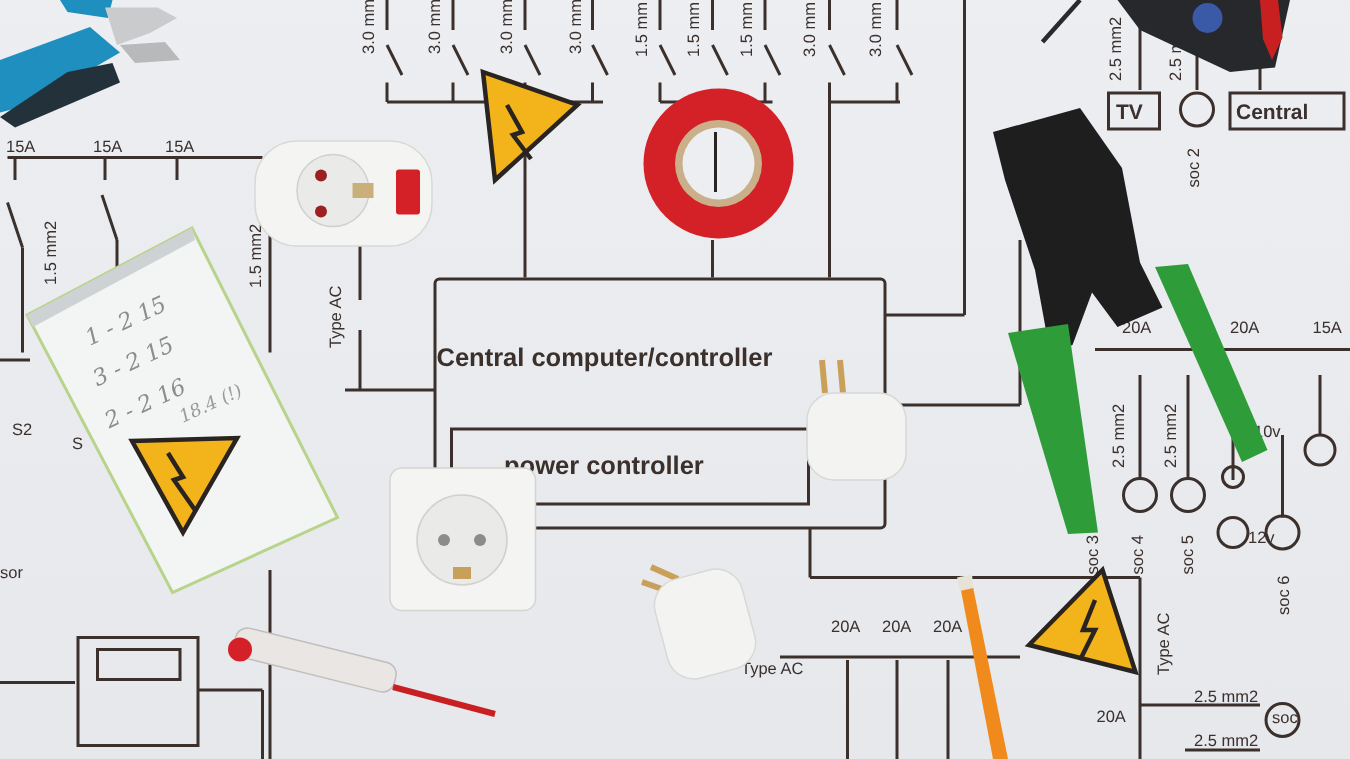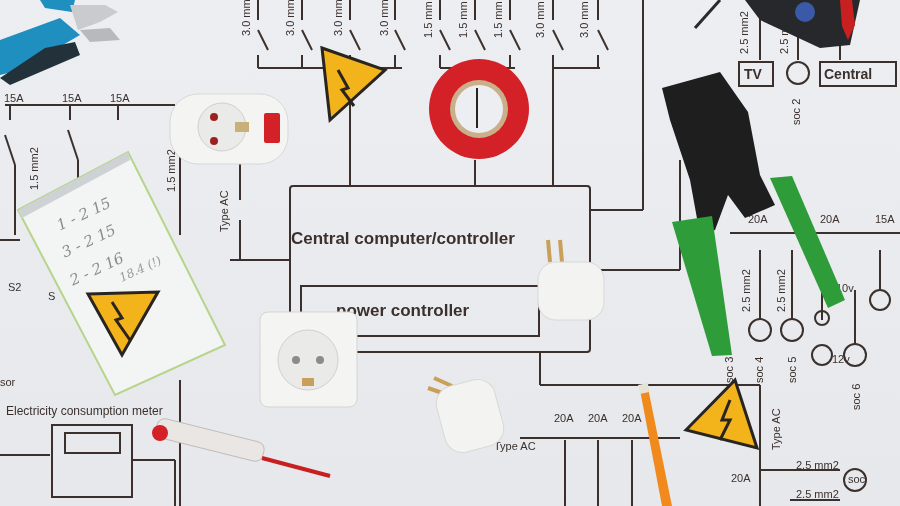--- a/index.html
+++ b/index.html
@@ -105,21 +105,20 @@
     <line x1="880" y1="250" x2="880" y2="290"></line>
         <circle cx="880" cy="300" r="10"></circle>
     <line x1="760" y1="470" x2="840" y2="470"></line>
         <circle cx="855" cy="480" r="11"></circle>
     <line x1="790" y1="500" x2="840" y2="500"></line>
   </g>
 </svg>
 
 <div class="box-title" style="left:291px;top:229px;">Central computer/controller</div>
 <div class="box-title" style="left:336px;top:301px;">power controller</div>
-<div class="lbl" style="left:6px;top:404px;font-size:12px;">Electricity consumption meter</div>
 <div class="lbl" style="left:744px;top:66px;font-size:14px;font-weight:bold;">TV</div>
 <div class="lbl" style="left:824px;top:66px;font-size:14px;font-weight:bold;">Central</div>
 <div class="lbl" style="left:0px;top:348px;margin-top:28px;">sor</div>
 <div class="lbl" style="left:8px;top:240px;margin-top:41px;">S2</div>
 <div class="lbl" style="left:48px;top:290px;">S</div>
 
 <div class="lbl" style="left:4px;top:92px;">15A</div>
 <div class="lbl" style="left:62px;top:92px;">15A</div>
 <div class="lbl" style="left:110px;top:92px;">15A</div>
 <div class="lbl" style="left:748px;top:213px;">20A</div>

